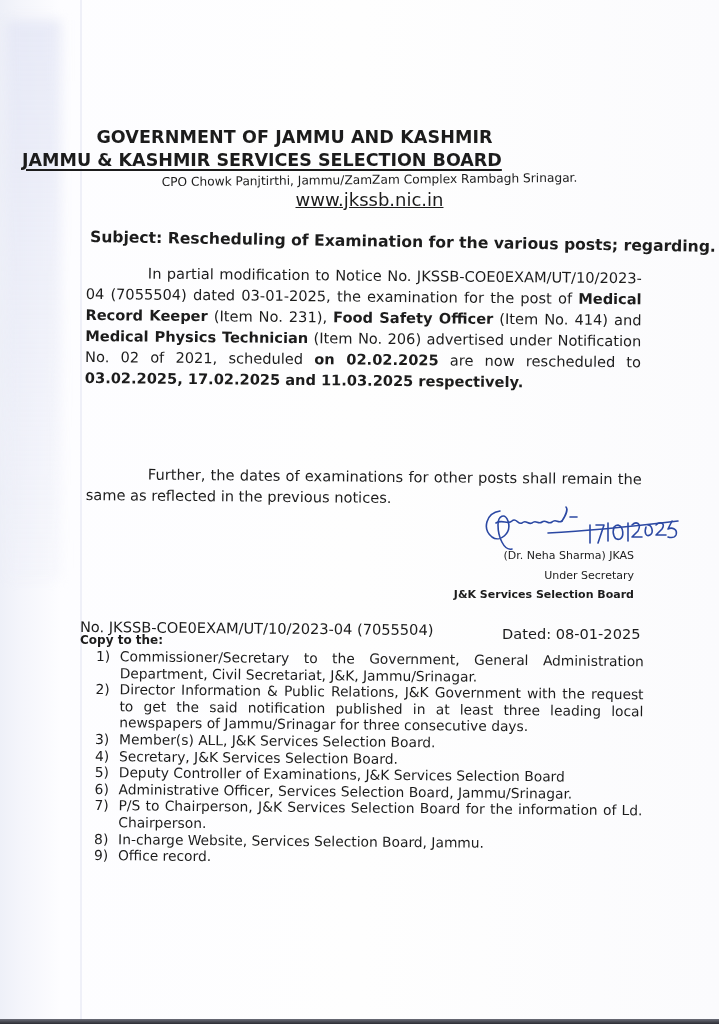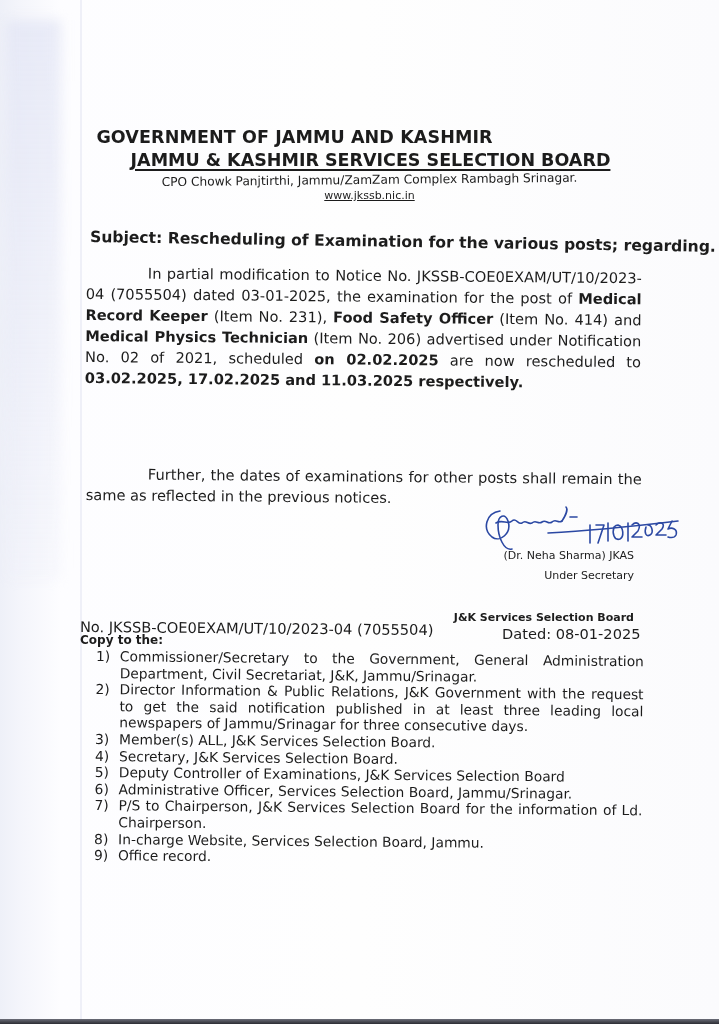--- a/index.html
+++ b/index.html
@@ -52,21 +52,21 @@
       font-weight: bold;
       font-size: 17.5px;
       letter-spacing: 0.1px;
       padding-left: 12px;
       box-sizing: border-box;
     }
     .hdr-line2 {
       position: absolute;
       left: 0; width: 719px;
       top: 150px;
-      text-align: center;
+      text-align: left;
       font-weight: bold;
       font-size: 17.5px;
       text-decoration: underline;
       text-decoration-thickness: 2px;
       text-underline-offset: 3px;
       padding-left: 22px;
       box-sizing: border-box;
     }
     .hdr-addr {
       position: absolute;
@@ -76,21 +76,21 @@
       font-size: 12.2px;
       padding-left: 20px;
       box-sizing: border-box;
       transform: rotate(-0.6deg);
     }
     .hdr-web {
       position: absolute;
       left: 0; width: 719px;
       top: 189px;
       text-align: center;
-      font-size: 11px;
+      font-size: 18px;
       text-decoration: underline;
       padding-left: 20px;
       box-sizing: border-box;
     }
 
     .subject {
       position: absolute;
       left: 90px;
       top: 228px;
       width: 560px;
@@ -126,21 +126,21 @@
     }
     .sig-block {
       position: absolute;
       right: 85px;
       width: 320px;
       text-align: right;
       font-size: 11px;
     }
     .sig-name { top: 549px; }
     .sig-title { top: 569px; font-weight: normal; }
-    .sig-org { top: 588px; font-weight: bold; margin-top: 23px; }
+    .sig-org { top: 588px; font-weight: bold; }
 
     .ref-no {
       position: absolute;
       left: 80px;
       top: 618px;
       font-size: 14.6px;
       transform: rotate(0.5deg);
       transform-origin: left center;
     }
     .dated {

